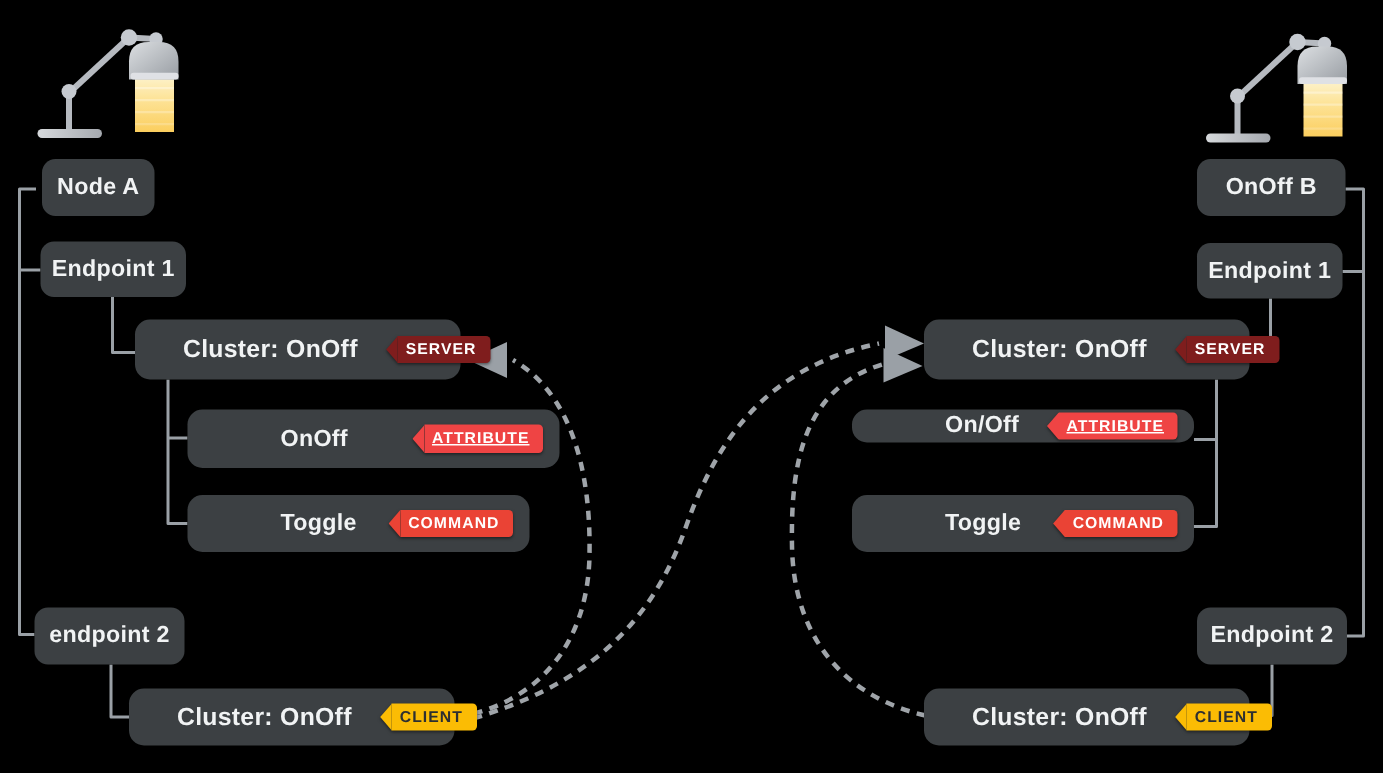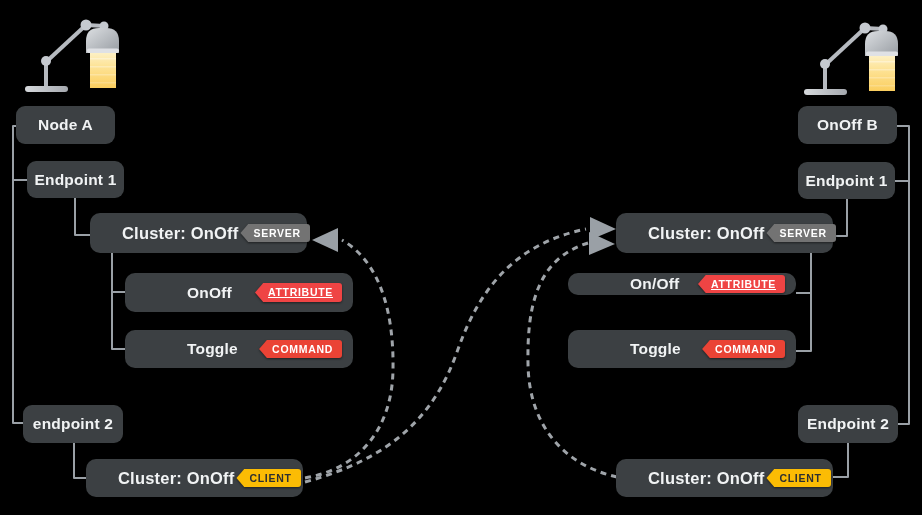--- a/index.html
+++ b/index.html
@@ -7,34 +7,34 @@
     position:relative;width:922px;height:515px;background:#000;overflow:hidden;
     font-family:"Liberation Sans",sans-serif;
   }
   .stage svg{position:absolute;left:0;top:0;z-index:0;}
   .box{
     position:absolute;z-index:1;background:#3c4043;color:#f1f3f4;
     display:flex;align-items:center;border-radius:9px;
     font-weight:bold;letter-spacing:.2px;box-sizing:border-box;
   }
   .center{justify-content:center;font-size:15.5px;}
-  .cluster{justify-content:space-between;padding:0 9px 0 32px;font-size:16.5px;border-radius:10px;}
+  .cluster{justify-content:space-between;padding:0 9px 0 32px;font-size:16.5px;border-radius:10px;gap:17px;}
   .row{justify-content:space-between;padding:0 11px 0 62px;font-size:15.5px;border-radius:10px;}
   .lbl{white-space:nowrap;}
   .badge{
     position:relative;font-size:10.5px;font-weight:bold;letter-spacing:.7px;
     color:#fff;line-height:1;padding:4px 9px 4px 5px;border-radius:0 3px 3px 0;
     margin-left:10px;white-space:nowrap;
     filter:drop-shadow(0 1.5px 1px rgba(0,0,0,.5));
   }
   .badge::before{
     content:"";position:absolute;right:100%;top:0;height:100%;width:8px;
     background:inherit;clip-path:polygon(100% 0,100% 100%,0 50%);
   }
-  .badge.server{background:#737373;}
+  .badge.server{background:#7f1d1d;}
   .badge.attribute{background:#ef4444;text-decoration:underline;}
   .badge.command{background:#ea4335;}
   .badge.client{background:#fbbc04;color:#2d2f31;text-align:right;}
 </style>
 </head>
 <body>
 
 <div class="stage">
 
   <svg width="922" height="515" viewBox="0 0 922 515">
@@ -96,34 +96,34 @@
       <path d="M305 482 C390 459, 434 417, 457 352 C479 289, 514 244, 586 229"></path>
       <path d="M617 477 C564 465, 529 426, 528 364 C527 308, 536 259, 588 243"></path>
     </g>
     <g fill="#9aa0a6">
       <polygon points="312,240 338,228 338,252"></polygon>
       <polygon points="616,229 590,217 590,240"></polygon>
       <polygon points="615,244 589,232 589,255"></polygon>
     </g>
   </svg>
 
-  <div class="box center" style="left:16px;top:106px;width:99px;height:38px">
+  <div class="box center" style="left:28px;top:106px;width:75px;height:38px">
     <span class="lbl">Node A</span>
   </div>
 
   <div class="box center" style="left:27px;top:161px;width:97px;height:37px">
     <span class="lbl">Endpoint 1</span>
   </div>
 
   <div class="box cluster" style="left:90px;top:213px;width:217px;height:40px">
     <span class="lbl">Cluster: OnOff</span>
     <span class="badge server">SERVER</span>
   </div>
 
-  <div class="box row" style="left:125px;top:273px;width:228px;height:39px">
+  <div class="box row" style="left:125px;top:273px;width:248px;height:39px">
     <span class="lbl">OnOff</span>
     <span class="badge attribute">ATTRIBUTE</span>
   </div>
 
   <div class="box row" style="left:125px;top:330px;width:228px;height:38px">
     <span class="lbl">Toggle</span>
     <span class="badge command">COMMAND</span>
   </div>
 
   <div class="box center" style="left:23px;top:405px;width:100px;height:38px">

